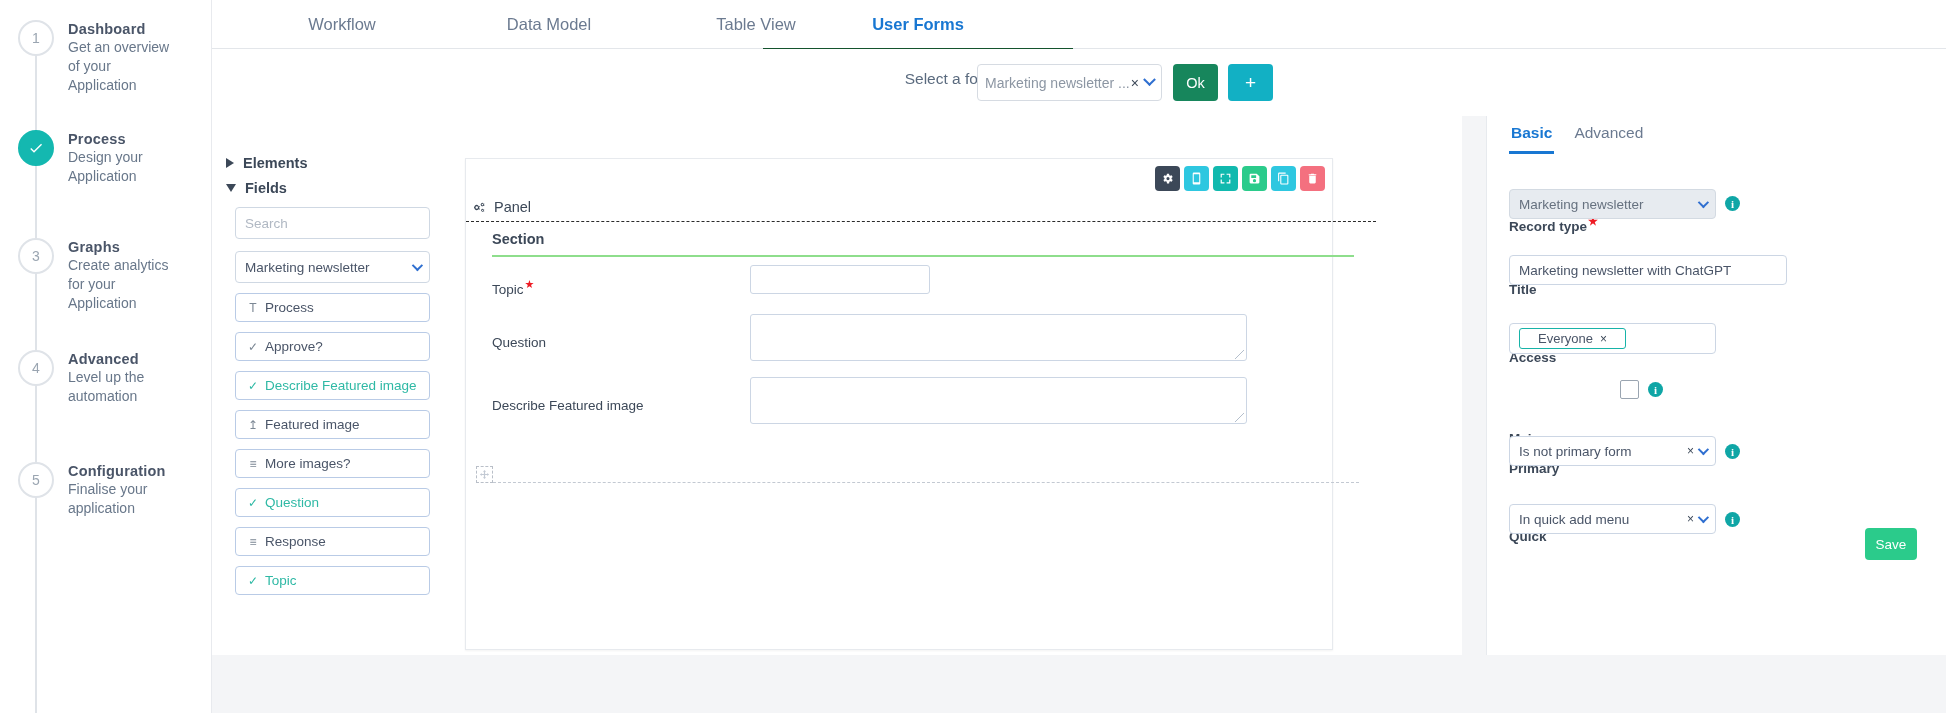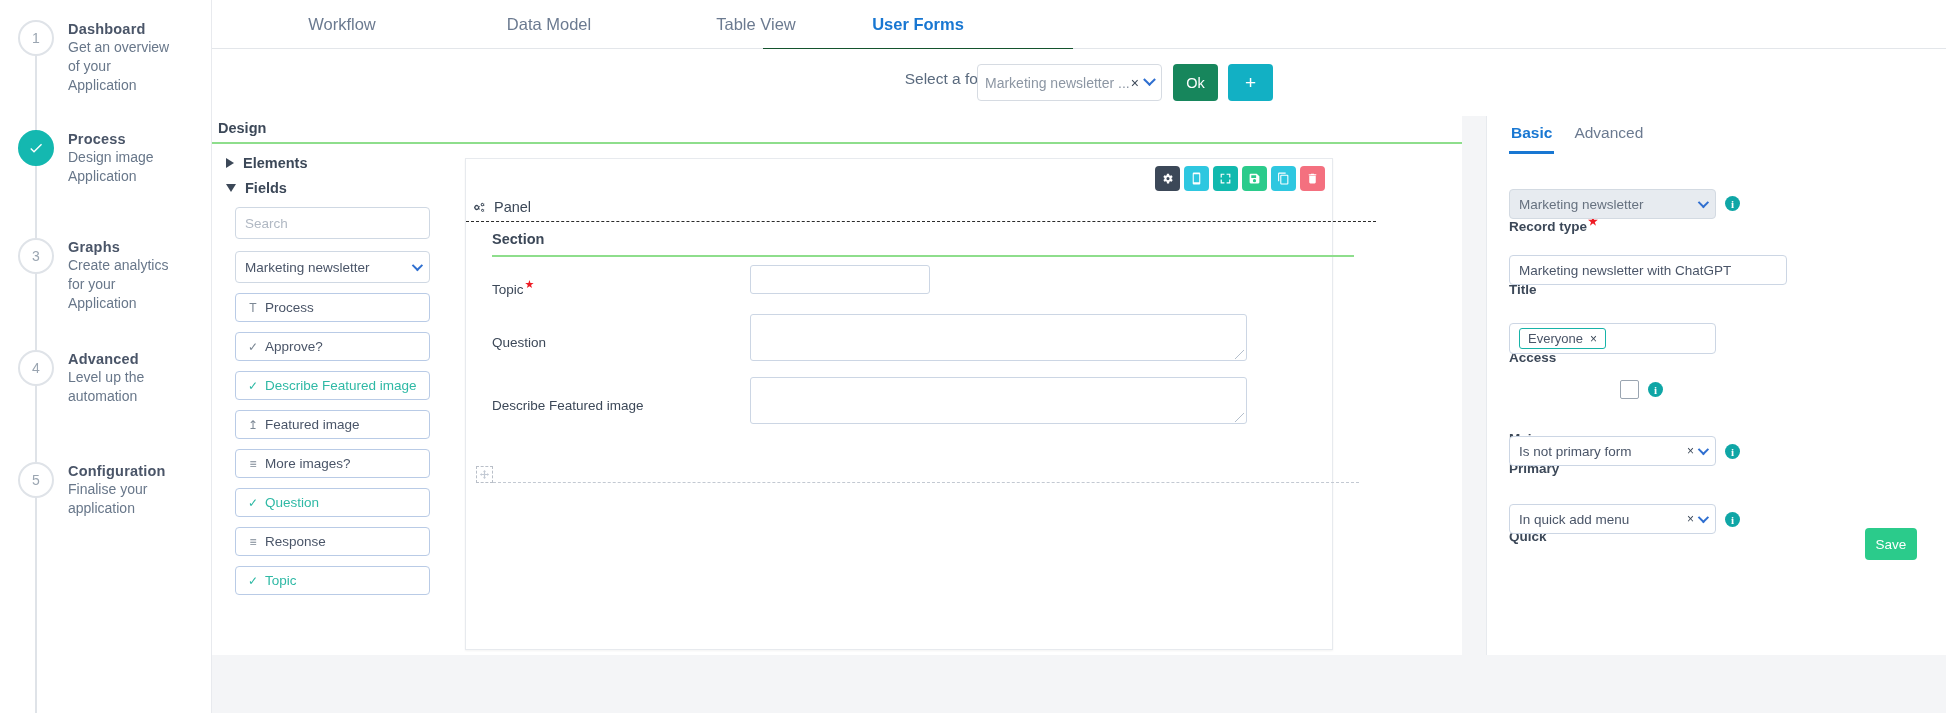--- a/index.html
+++ b/index.html
@@ -184,21 +184,21 @@
   }
   .pfield.disabled { background:#e7ebf0; border-color:#d3dae2; color:#66717f; }
   .pfield .pv { flex:1; overflow:hidden; white-space:nowrap; }
   .info-i {
     position:absolute; width:15px; height:15px; border-radius:50%;
     background:#0fa6a6; color:#ffffff; font-size:11px; font-weight:bold;
     display:flex; align-items:center; justify-content:center;
     font-family:"Liberation Serif", serif;
   }
   #chip-everyone {
-    display:inline-flex; align-items:center; height:21px; padding:0 8px;
+    display:inline-flex; align-items:center; height:21px; padding:0 18px;
     border:1px solid #17b3a8; border-radius:3px; background:#fff;
     font-size:13px; color:#4a5568;
   }
   .chip-x { margin-left:7px; color:#3c4858; cursor:pointer; font-size:12px; }
   #main-checkbox {
     position:absolute; width:19px; height:19px; border:1px solid #9aa5b1;
     background:#ffffff; border-radius:2px; cursor:pointer;
   }
   #save-btn {
     position:absolute; left:378px; top:412px; width:52px; height:32px;
@@ -225,21 +225,21 @@
   </div>
 
   <div class="step" style="top:130px">
     <div class="step-circle done">
       <svg class="step-check" viewBox="0 0 24 24">
           <path fill="#fff" d="M9 16.2 4.8 12l-1.4 1.4L9 19 21 7l-1.4-1.4z"></path>
         </svg>
     </div>
     <div class="step-text">
       <div class="step-title">Process</div>
-      <div class="step-desc">Design image
+      <div class="step-desc">Design your
 Application</div>
     </div>
   </div>
 
   <div class="step" style="top:238px">
     <div class="step-circle">
         <span>3</span>
       </div>
     <div class="step-text">
       <div class="step-title">Graphs</div>
@@ -286,23 +286,20 @@
     <div id="form-select">
       <span id="form-select-value">Marketing newsletter ...</span>
       <span class="sel-x">×</span>
       <span class="caret"></span>
     </div>
     <button id="ok-btn">Ok</button>
     <button id="add-btn">+</button>
   </div>
 
   <div id="designer">
-    <div id="design-head">
-      <div id="design-title">Design</div>
-    </div>
 
     <div id="palette">
       <div class="tree-row">
         <span class="tri tri-right"></span>
         <span>Elements</span>
       </div>
       <div class="tree-row">
         <span class="tri tri-down"></span>
         <span>Fields</span>
       </div>

